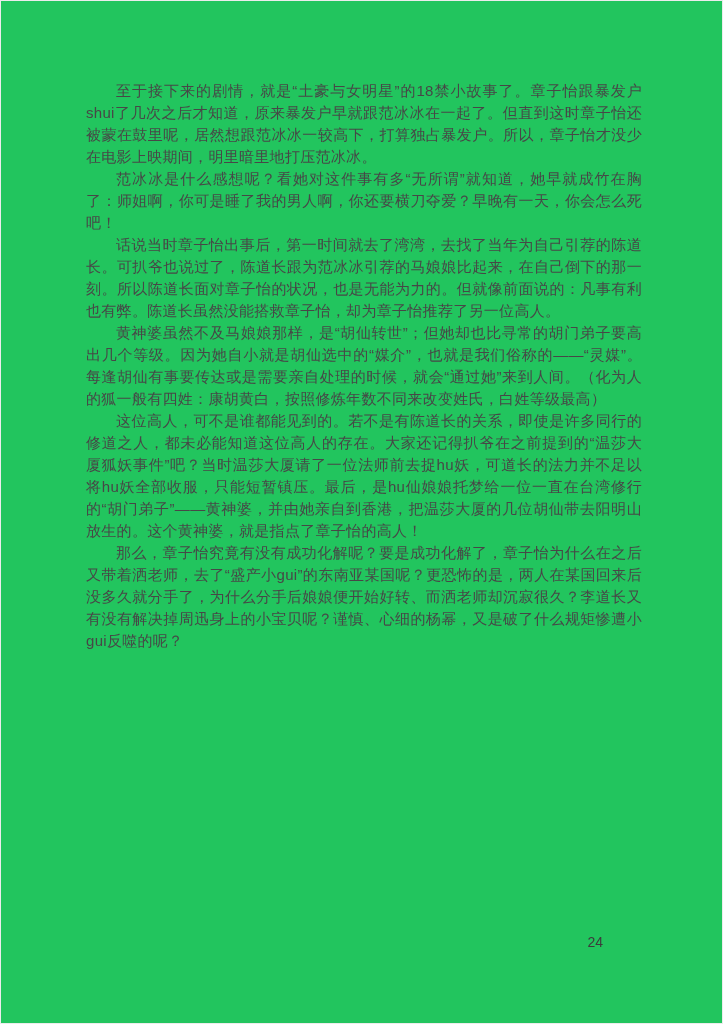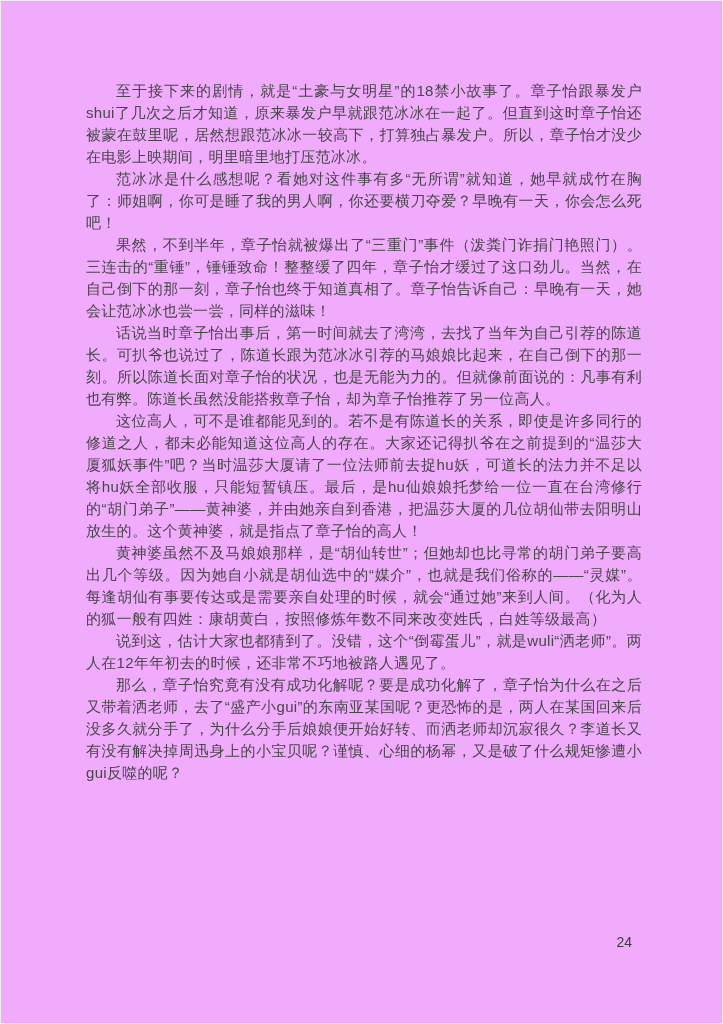--- a/index.html
+++ b/index.html
@@ -4,21 +4,21 @@
 <style>
   html, body {
     margin: 0;
     padding: 0;
     background: #ffffff;
   }
   .page {
     position: relative;
     width: 723px;
     height: 1024px;
-    background: #f0abfc;
+    background: #22c55e;
     box-shadow: inset 0 0 0 1px #ececec;
     overflow: hidden;
     font-family: "Liberation Sans", "DejaVu Sans", sans-serif;
   }
   .text-block {
     position: absolute;
     left: 86px;
     top: 80px;
     width: 556px;
     color: #474747;
@@ -27,35 +27,33 @@
     letter-spacing: 0.3px;
     text-align: justify;
   }
   .para {
     margin: 0;
     text-indent: 2em;
   }
   .page-number {
     position: absolute;
     top: 933px;
-    right: 91px;
+    right: 120px;
     color: #3c3c3c;
     font-size: 14px;
     line-height: 18px;
   }
 </style>
 </head>
 <body>
 
 <div class="page">
   <div class="text-block">
     <p class="para">至于接下来的剧情，就是“土豪与女明星”的18禁小故事了。章子怡跟暴发户shui了几次之后才知道，原来暴发户早就跟范冰冰在一起了。但直到这时章子怡还被蒙在鼓里呢，居然想跟范冰冰一较高下，打算独占暴发户。所以，章子怡才没少在电影上映期间，明里暗里地打压范冰冰。</p>
     <p class="para">范冰冰是什么感想呢？看她对这件事有多“无所谓”就知道，她早就成竹在胸了：师姐啊，你可是睡了我的男人啊，你还要横刀夺爱？早晚有一天，你会怎么死吧！</p>
-    <p class="para">果然，不到半年，章子怡就被爆出了“三重门”事件（泼粪门诈捐门艳照门）。三连击的“重锤”，锤锤致命！整整缓了四年，章子怡才缓过了这口劲儿。当然，在自己倒下的那一刻，章子怡也终于知道真相了。章子怡告诉自己：早晚有一天，她会让范冰冰也尝一尝，同样的滋味！</p>
     <p class="para">话说当时章子怡出事后，第一时间就去了湾湾，去找了当年为自己引荐的陈道长。可扒爷也说过了，陈道长跟为范冰冰引荐的马娘娘比起来，在自己倒下的那一刻。所以陈道长面对章子怡的状况，也是无能为力的。但就像前面说的：凡事有利也有弊。陈道长虽然没能搭救章子怡，却为章子怡推荐了另一位高人。</p>
+    <p class="para">黄神婆虽然不及马娘娘那样，是“胡仙转世”；但她却也比寻常的胡门弟子要高出几个等级。因为她自小就是胡仙选中的“媒介”，也就是我们俗称的——“灵媒”。每逢胡仙有事要传达或是需要亲自处理的时候，就会“通过她”来到人间。（化为人的狐一般有四姓：康胡黄白，按照修炼年数不同来改变姓氏，白姓等级最高）</p>
     <p class="para">这位高人，可不是谁都能见到的。若不是有陈道长的关系，即使是许多同行的修道之人，都未必能知道这位高人的存在。大家还记得扒爷在之前提到的“温莎大厦狐妖事件”吧？当时温莎大厦请了一位法师前去捉hu妖，可道长的法力并不足以将hu妖全部收服，只能短暂镇压。最后，是hu仙娘娘托梦给一位一直在台湾修行的“胡门弟子”——黄神婆，并由她亲自到香港，把温莎大厦的几位胡仙带去阳明山放生的。这个黄神婆，就是指点了章子怡的高人！</p>
-    <p class="para">黄神婆虽然不及马娘娘那样，是“胡仙转世”；但她却也比寻常的胡门弟子要高出几个等级。因为她自小就是胡仙选中的“媒介”，也就是我们俗称的——“灵媒”。每逢胡仙有事要传达或是需要亲自处理的时候，就会“通过她”来到人间。（化为人的狐一般有四姓：康胡黄白，按照修炼年数不同来改变姓氏，白姓等级最高）</p>
-    <p class="para">说到这，估计大家也都猜到了。没错，这个“倒霉蛋儿”，就是wuli“洒老师”。两人在12年年初去的时候，还非常不巧地被路人遇见了。</p>
     <p class="para">那么，章子怡究竟有没有成功化解呢？要是成功化解了，章子怡为什么在之后又带着洒老师，去了“盛产小gui”的东南亚某国呢？更恐怖的是，两人在某国回来后没多久就分手了，为什么分手后娘娘便开始好转、而洒老师却沉寂很久？李道长又有没有解决掉周迅身上的小宝贝呢？谨慎、心细的杨幂，又是破了什么规矩惨遭小gui反噬的呢？</p>
 
   </div>
   <div class="page-number">24</div>
 </div>
 
 </body></html>

